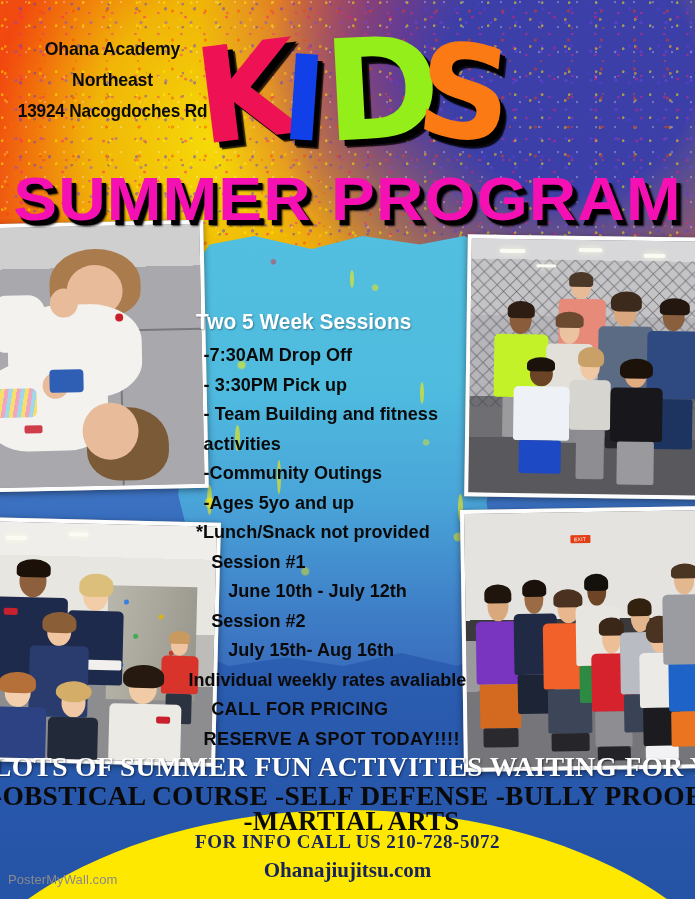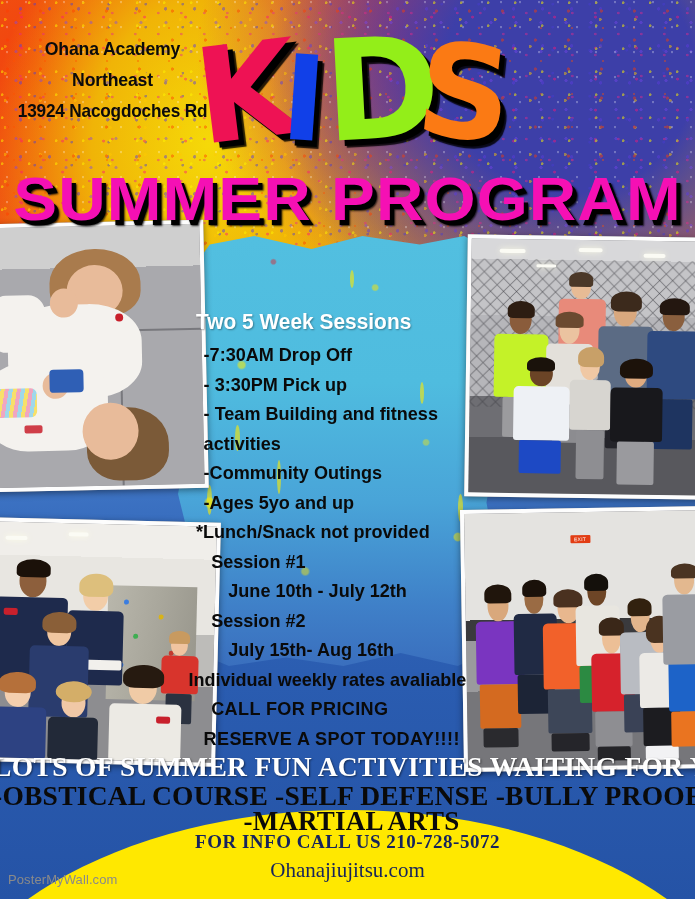--- a/index.html
+++ b/index.html
@@ -312,21 +312,21 @@
     letter-spacing: .5px;
     white-space: nowrap;
   }
   .footer-links {
     position: absolute;
     left: 0; right: 0; top: 858px;
     display: flex;
     justify-content: center;
     gap: 44px;
     font-family: "Liberation Serif", serif;
-    font-weight: 400;
+    font-weight: 700;
     font-size: 21px;
     color: #16235c;
     white-space: nowrap;
     align-items: flex-end;
   }
   .watermark {
     position: absolute;
     left: 8px; top: 872px;
     font-family: "Liberation Sans", sans-serif;
     font-size: 13px;

